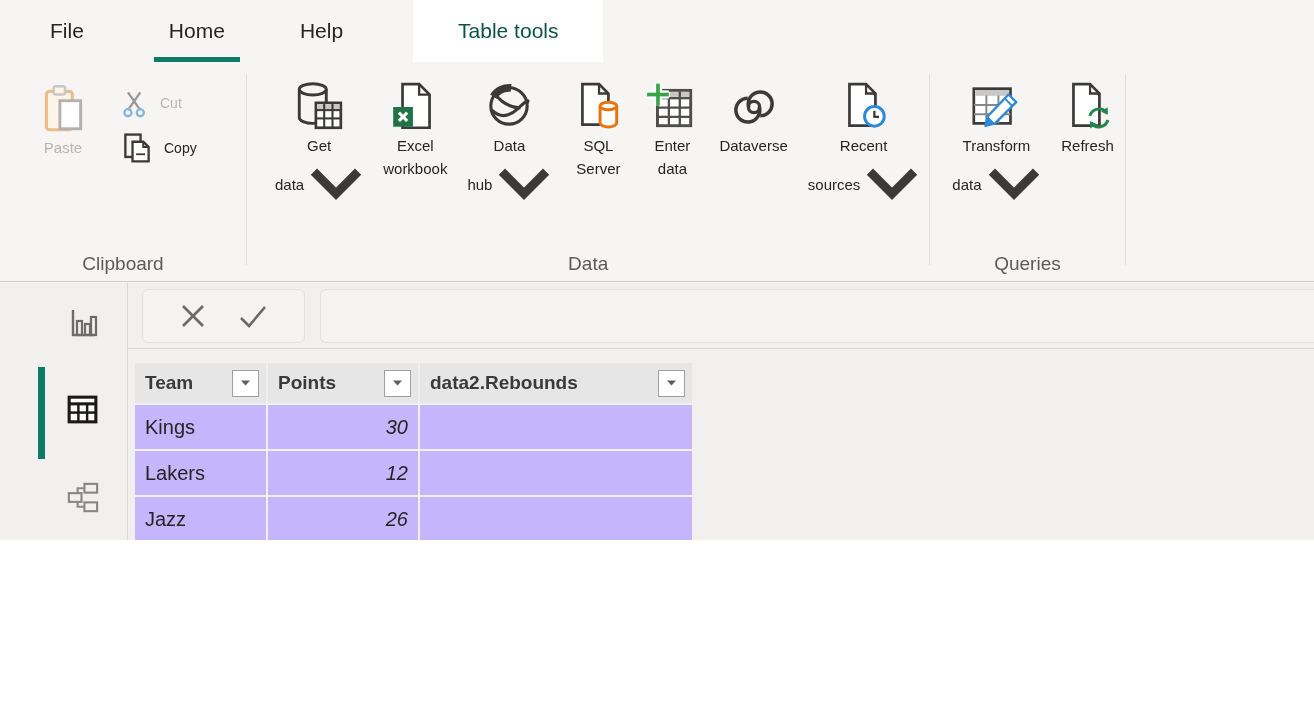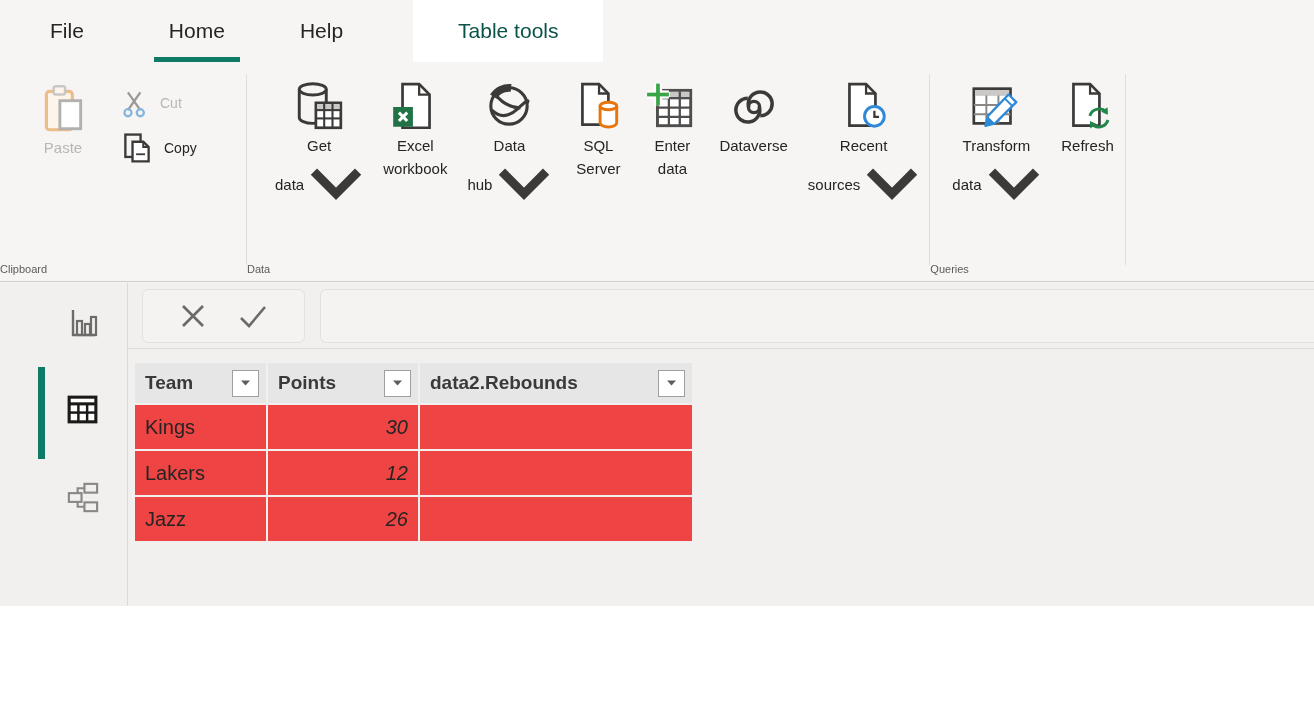--- a/index.html
+++ b/index.html
@@ -2,33 +2,33 @@
 <html style="--accent-teal: #0f7b65; --tab-teal: #0b5349; --excel-green: #217346; --plus-green: #3aa546; --refresh-green: #218649; --sql-orange: #e8740c; --blue: #2e8ad8; --paste-tan: #eebc86;"><head>
 <meta charset="utf-8">
 <style>
   :root{
     --accent-teal:#0f7b65; --tab-teal:#0b5349; --text-dark:#252423; --text-gray:#5d5b59;
     --disabled-gray:#b8b6b4; --excel-green:#217346; --plus-green:#3aa546; --refresh-green:#218649;
     --sql-orange:#e8740c; --blue:#2e8ad8; --paste-tan:#eebc86;
   }
   *{margin:0;padding:0;box-sizing:border-box;}
   html,body{background:#fff;}
-  .app{width:1314px;height:606px;position:relative;background:#f6f5f4;font-family:"Liberation Sans",sans-serif;overflow:hidden;color:var(--text-dark);}
+  .app{width:1314px;height:540px;position:relative;background:#f6f5f4;font-family:"Liberation Sans",sans-serif;overflow:hidden;color:var(--text-dark);}
   
   .menubar{height:62px;display:flex;align-items:stretch;}
   .menu-item{display:flex;align-items:center;font-size:21px;color:#252423;position:relative;cursor:default;}
   .mi-file{margin-left:42px;padding:0 8px;}
   .mi-home{margin-left:62px;padding:0 15px;}
   .mi-home .underline{position:absolute;left:0;right:0;bottom:0;height:5px;background:var(--accent-teal);}
   .mi-help{margin-left:52px;padding:0 8px;}
   .mi-tabletools{margin-left:62px;padding:0 45px;background:#fff;color:var(--tab-teal);}
   
   .ribbon{position:absolute;top:62px;left:0;right:0;height:220px;display:flex;border-bottom:1px solid #cfcdcb;}
   .rgroup{position:relative;display:flex;align-items:flex-start;}
-  .group-label{position:absolute;bottom:6px;left:0;right:0;font-size:11px;color:var(--text-gray);}
+  .group-label{position:absolute;bottom:6px;left:0;right:0;text-align:center;font-size:19px;color:var(--text-gray);}
   .vdiv{width:1px;background:#e0dedc;margin:12px 0 16px;}
   .g-clipboard{width:246px;padding:16px 0 0 26px;}
   .g-data{padding:14px 0 0 18px;}
   .g-queries{padding:14px 0 0 12px;}
   .big-btn{display:flex;flex-direction:column;align-items:center;padding:4px 10px 0;cursor:pointer;}
   .big-btn svg{width:54px;height:54px;}
   .big-label{margin-top:0;font-size:15px;text-align:center;line-height:1.55;display:flex;flex-direction:column;align-items:center;}
   .lbl-line{display:flex;align-items:center;gap:5px;white-space:nowrap;}
   .big-btn.disabled .big-label{color:var(--disabled-gray);}
   .stack{display:flex;flex-direction:column;margin-left:10px;padding-top:2px;}
@@ -44,21 +44,21 @@
   .formula-bar{height:66px;border-bottom:1px solid #dcdad8;display:flex;align-items:center;flex:none;}
   .fx-actions{margin-left:14px;width:163px;height:54px;border:1px solid #e3e1df;border-radius:6px;background:#f4f3f2;display:flex;align-items:center;justify-content:center;gap:28px;flex:none;}
   .fx-btn{display:flex;align-items:center;justify-content:center;cursor:pointer;}
   .fx-input{margin-left:15px;flex:1;height:54px;border:1px solid #e3e1df;border-right:none;border-radius:6px 0 0 6px;background:#f4f3f2;font-size:19px;color:#252423;padding:0 12px;outline:none;}
   
   .canvas{flex:1;padding:14px 0 0 7px;overflow:hidden;}
   .thead,.tr{display:flex;gap:2px;margin-bottom:2px;}
   .th{height:40px;background:#e6e6e6;display:flex;align-items:center;justify-content:space-between;padding:0 7px 0 10px;font-weight:700;font-size:19px;color:#3b3a39;}
   .c1{width:131px;flex:none;} .c2{width:150px;flex:none;} .c3{width:272px;flex:none;}
   .filter-btn{width:27px;height:27px;background:#fff;border:1px solid #a19f9d;display:flex;align-items:center;justify-content:center;cursor:pointer;flex:none;}
-  .td{height:44px;background:#ef4444;display:flex;align-items:center;padding:0 10px;font-size:20px;color:#252423;}
+  .td{height:44px;background:#c4b5fd;display:flex;align-items:center;padding:0 10px;font-size:20px;color:#252423;}
   .td.num{justify-content:flex-end;font-style:italic;}
   svg{display:block;}
 </style>
 </head>
 <body>
 
 <div class="app">
 
   <div class="menubar">
     <div class="menu-item mi-file">

